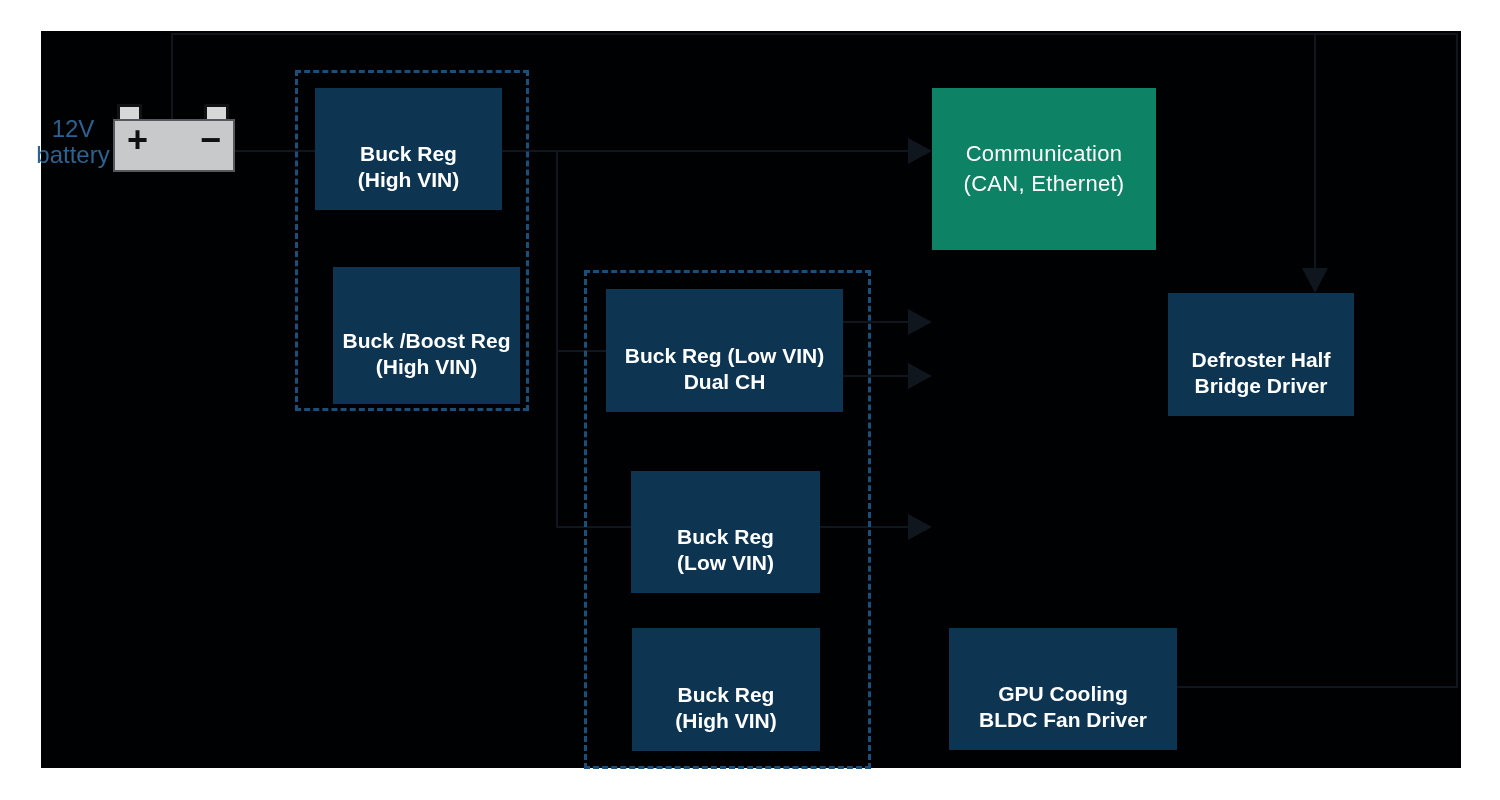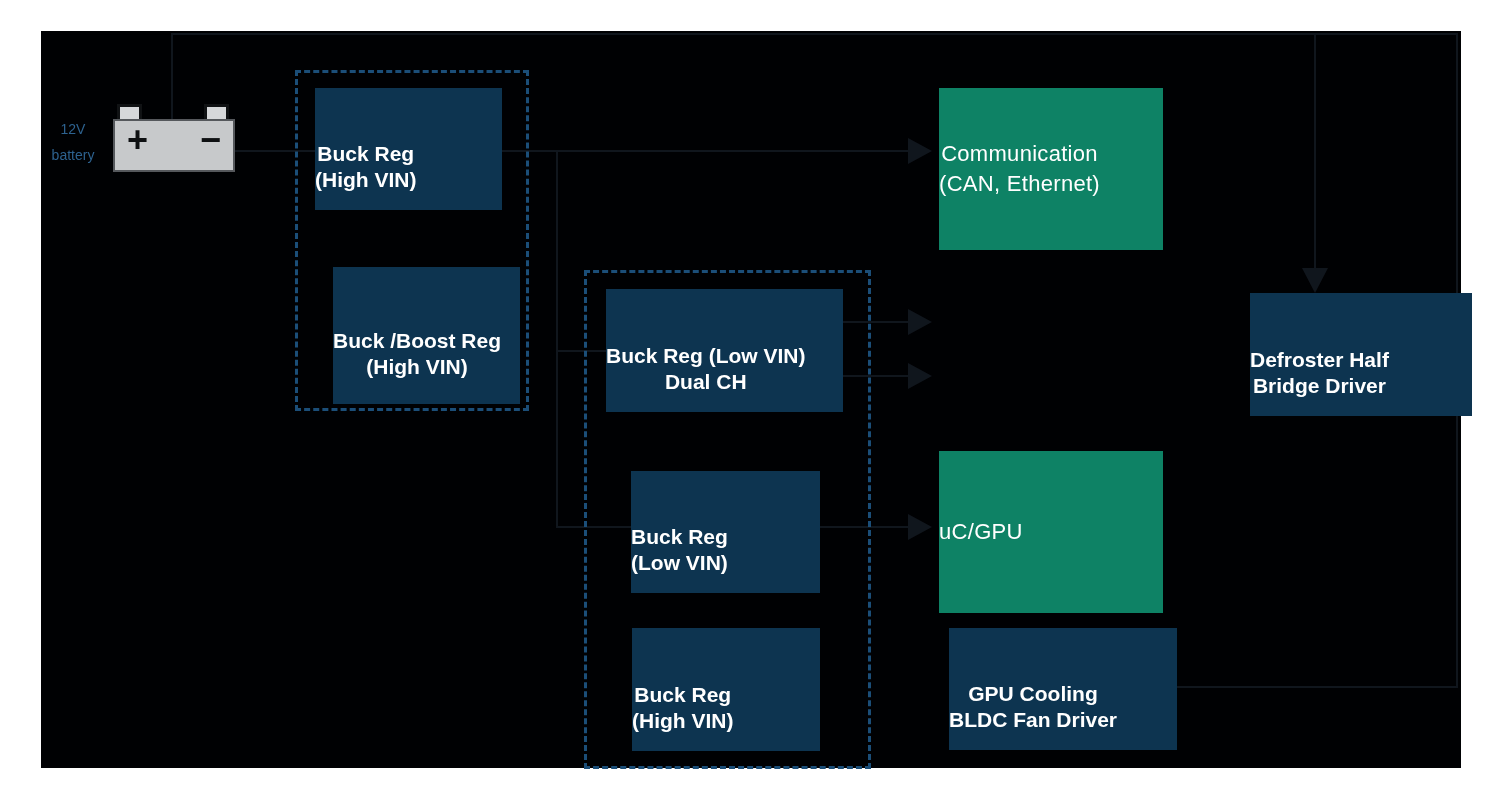--- a/index.html
+++ b/index.html
@@ -10,34 +10,34 @@
   .board{position:absolute;left:41px;top:31px;width:1420px;height:737px;background:#000103;}
   
   .line{position:absolute;background:#10161d;z-index:1;}
   .arrow{position:absolute;width:0;height:0;z-index:1;}
   .arrow.right{border-top:13px solid transparent;border-bottom:13px solid transparent;border-left:24px solid #10161d;}
   .arrow.left{border-top:13px solid transparent;border-bottom:13px solid transparent;border-right:24px solid #10161d;}
   .arrow.down{border-left:13px solid transparent;border-right:13px solid transparent;border-top:25px solid #10161d;}
   
   .group{position:absolute;border:3px dashed #1b4e78;z-index:2;background:transparent;}
   
-  .node{position:absolute;z-index:3;display:flex;align-items:center;
+  .node{position:absolute;z-index:3;display:flex;align-items:center;justify-content:center;
         box-sizing:border-box;text-align:center;color:#ffffff;}
   .node .node-label{white-space:pre-line;}
   .node.navy{background:#0d3450;font-weight:bold;font-size:21px;line-height:1.22;padding-top:36px;}
-  .node.green{background:#0e8265;font-weight:400;font-size:22px;line-height:1.35;letter-spacing:0.3px;margin-left:7px;}
+  .node.green{background:#0e8265;font-weight:400;font-size:22px;line-height:1.35;letter-spacing:0.3px;}
   
   .battery-body{position:absolute;left:113px;top:119px;width:122px;height:53px;background:#c7c9cb;
         border:2px solid #55585c;box-sizing:border-box;z-index:3;display:flex;justify-content:space-between;
         align-items:flex-start;padding:0 12px;}
   .battery-body .pole{font-size:36px;font-weight:900;color:#0e1012;line-height:38px;}
   .battery-term{position:absolute;top:104px;width:25px;height:17px;background:#d6d8da;
         border:3px solid #101214;border-bottom:none;box-sizing:border-box;z-index:3;}
   .battery-label{position:absolute;left:34px;top:116px;width:78px;z-index:3;color:#2d628f;
-        font-size:14px;line-height:26px;text-align:center;white-space:pre-line;}
+        font-size:24px;line-height:26px;text-align:center;white-space:pre-line;}
 </style>
 </head>
 <body>
 
 <div class="canvas">
   <div class="board"></div>
 
   <div class="line" style="left:171px;top:33px;width:2px;height:87px"></div>
   <div class="line" style="left:171px;top:33px;width:1287px;height:2px"></div>
   <div class="line" style="left:1456px;top:33px;width:2px;height:655px"></div>
@@ -87,25 +87,22 @@
   </div>
   <div class="node navy" style="left:632px;top:628px;width:188px;height:123px">
     <span class="node-label">Buck Reg
 (High VIN)</span>
   </div>
 
   <div class="node green" style="left:932px;top:88px;width:224px;height:162px">
     <span class="node-label">Communication
 (CAN, Ethernet)</span>
   </div>
-  <div class="node green" style="left:932px;top:451px;width:224px;height:162px">
-    <span class="node-label">uC/GPU</span>
-  </div>
 
-  <div class="node navy" style="left:1250px;top:293px;width:222px;height:123px">
+  <div class="node navy" style="left:1168px;top:293px;width:186px;height:123px">
     <span class="node-label">Defroster Half
 Bridge Driver</span>
   </div>
   <div class="node navy" style="left:949px;top:628px;width:228px;height:122px">
     <span class="node-label">GPU Cooling
 BLDC Fan Driver</span>
   </div>
 </div>
 
 </body></html>

